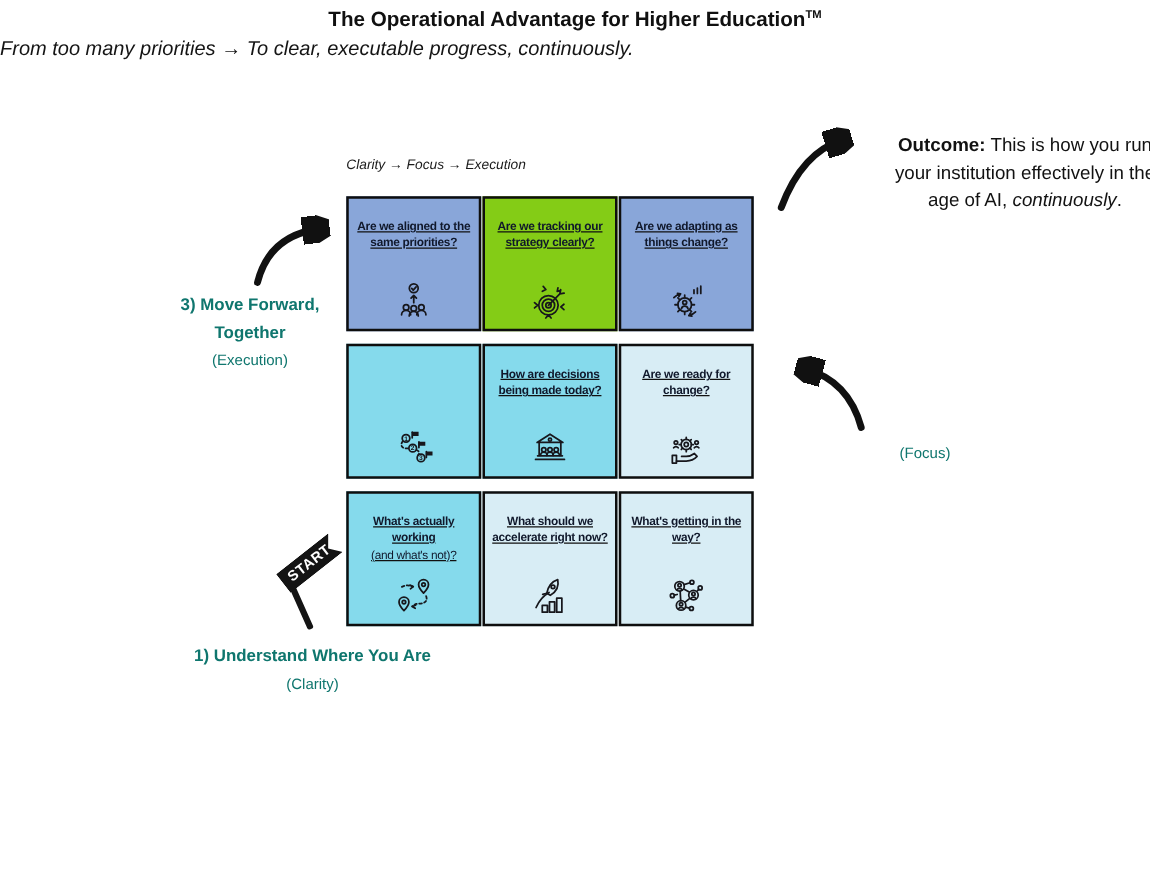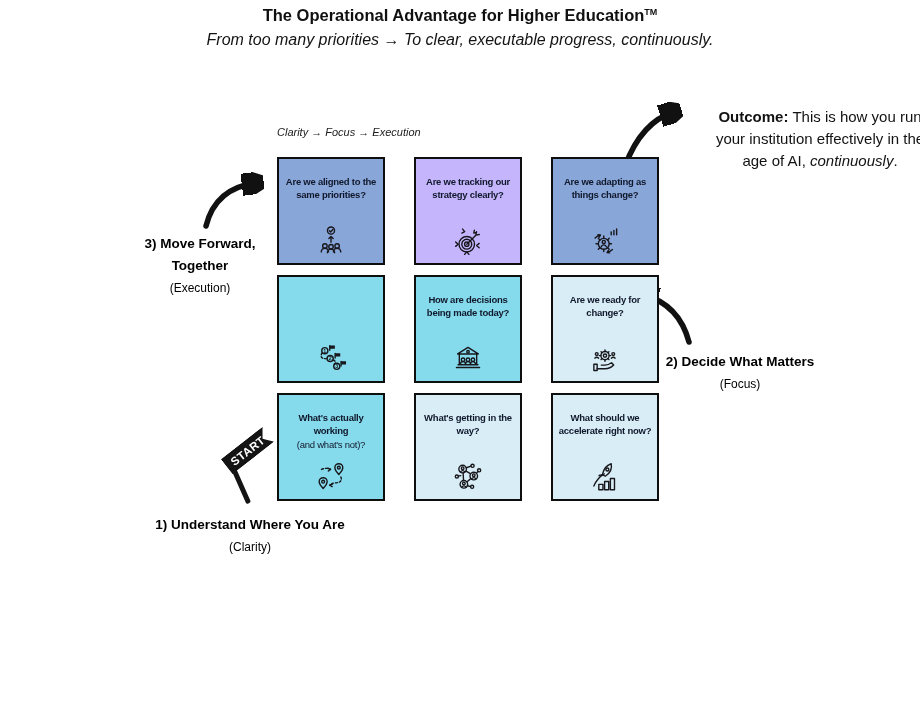--- a/index.html
+++ b/index.html
@@ -2,40 +2,40 @@
 <html><head>
 <meta charset="utf-8">
 <style>
   html,body{margin:0;padding:0;background:#fff;}
   .canvas{position:relative;width:920px;height:710px;overflow:hidden;background:#fff;
           font-family:"Liberation Sans",sans-serif;color:#111;border-radius:23px;}
   
   .title{position:absolute;top:6px;left:0;width:920px;text-align:center;
          font-size:16.5px;font-weight:bold;color:#101010;}
   .title sup{font-size:9px;font-weight:bold;vertical-align:super;}
-  .subtitle{position:absolute;top:31px;left:0;width:920px;text-align:center;
+  .subtitle{position:absolute;top:31px;left:0;width:920px;text-align:left;
             font-size:16px;font-style:italic;color:#141414;}
   .flow-label{position:absolute;top:126px;left:277px;width:346px;
               font-size:11px;font-style:italic;color:#1a1a1a;}
   
   .grid{position:absolute;left:277px;top:157px;display:grid;
-        grid-template-columns:repeat(3,108px);grid-auto-rows:108px;gap:10px 29px;}
+        grid-template-columns:repeat(3,108px);grid-auto-rows:108px;gap:10px 1px;text-decoration:underline;}
   .cell{position:relative;border:2px solid #0e0e0e;box-sizing:border-box;
         padding:16px 2px 0;text-align:center;}
   .cell .q{font-size:9.5px;font-weight:bold;letter-spacing:-0.25px;line-height:1.4;color:#10182b;}
   .cell .note{font-size:9.5px;letter-spacing:-0.25px;line-height:1.4;color:#10182b;}
   .ic{position:absolute;bottom:6px;left:50%;transform:translateX(-50%);width:33px;height:33px;}
   .ic path,.ic circle,.ic line{stroke:#17171c;stroke-width:1.7;fill:none;
         stroke-linecap:round;stroke-linejoin:round;}
   .ic .fill{fill:#17171c;stroke:none;}
   .ic .dash{stroke-dasharray:2.4 2.4;}
   .ic text{fill:#17171c;font-size:6.5px;font-weight:bold;text-anchor:middle;
         font-family:"Liberation Sans",sans-serif;}
   
-  .stage{position:absolute;text-align:center;color:#000000;}
+  .stage{position:absolute;text-align:center;color:#0f766e;}
   .stage .t{font-size:13.5px;font-weight:bold;line-height:22px;}
   .stage .s{font-size:12px;line-height:22px;}
   .stage1{left:155px;top:514px;width:190px;}
   .stage2{left:640px;top:351px;width:200px;}
   .stage3{left:115px;top:233px;width:170px;}
   
   .outcome{position:absolute;left:701px;top:106px;width:238px;text-align:center;
            font-size:15px;line-height:22px;color:#121212;}
   .outcome .b{font-weight:bold;margin-right:4px;}
   .outcome .line{display:block;white-space:nowrap;}
@@ -82,21 +82,21 @@
         <path d="M20 22 V15.2 M17.4 17.6 L20 15 l2.6 2.6"></path>
         <circle cx="12.6" cy="26.6" r="2.7"></circle>
           <path d="M8.2 33.8 a4.4 4.4 0 0 1 8.8 0"></path>
         <circle cx="27.4" cy="26.6" r="2.7"></circle>
           <path d="M23 33.8 a4.4 4.4 0 0 1 8.8 0"></path>
         <circle cx="20" cy="27.6" r="2.7"></circle>
           <path d="M15.6 34.8 a4.4 4.4 0 0 1 8.8 0"></path>
       </svg>
     </div>
 
-    <div class="cell" style="background:#c4b5fd">
+    <div class="cell" style="background:#84cc16">
       <div class="q">Are we tracking our strategy clearly?</div>
       <svg class="ic" viewBox="0 0 40 40">
         <circle cx="18.5" cy="24.5" r="2.6"></circle>
           <circle cx="18.5" cy="24.5" r="6"></circle>
           <circle cx="18.5" cy="24.5" r="9.4"></circle>
         <path d="M18.5 24.5 L29.5 13.5 M29.5 13.5 l0.8 -4.2 M29.5 13.5 l4.2 -0.8 M27 11 l0.7 -3.4 M27 11 l3.4 -0.7"></path>
         <path d="M5 21.9 l3 2.6 -3 2.6"></path>
         <path d="M33.5 23.5 l-3 2.6 3 2.6"></path>
         <path d="M15.9 36.8 l2.6 -3 2.6 3"></path>
         <path d="M13.4 6.2 l2.6 3 -3.4 1.8"></path>
@@ -175,58 +175,57 @@
         <path d="M10.5 21.5 c-2.7 0 -4.8 2.1 -4.8 4.7 0 3.5 4.8 8.3 4.8 8.3 s4.8 -4.8 4.8 -8.3 c0 -2.6 -2.1 -4.7 -4.8 -4.7 z"></path>
         <circle cx="10.5" cy="26.3" r="1.7"></circle>
         <path class="dash" d="M8.5 11.5 c3.5 -1.8 7 -1.8 10.5 -0.3"></path>
         <path d="M19.5 11.3 l-3.2 -1.5 M19.5 11.3 l-2.7 2.1"></path>
         <path class="dash" d="M32 20.5 c1.8 4.6 -1.3 7 -6 7.2 c-3.4 0.1 -5.8 0.9 -7.3 2.6"></path>
         <path d="M18.4 30.5 l3.4 -1.2 M18.4 30.5 l3 1.7"></path>
       </svg>
     </div>
 
     <div class="cell" style="background:#D8EDF5">
+      <div class="q">What should we accelerate right now?</div>
+      <svg class="ic" viewBox="0 0 40 40">
+        <path d="M12.5 29.5 h5 v6.5 h-5 z M19.5 26 h5 v10 h-5 z M26.5 22.5 h5 v13.5 h-5 z"></path>
+        <path d="M27.5 4.5 c-5.5 1.8 -9.3 6.3 -10.6 13.2 l3.4 2 c6 -3.6 8.6 -8.8 7.2 -15.2 z"></path>
+        <circle cx="22.9" cy="11.5" r="1.8"></circle>
+        <path d="M16.9 17.7 l-4 1.1"></path>
+        <path d="M6.5 31.5 c2.8 -6.5 7.2 -11.5 12.6 -14.6"></path>
+      </svg>
+    </div>
+
+    <div class="cell" style="background:#D8EDF5">
       <div class="q">What's getting in the way?</div>
       <svg class="ic" viewBox="0 0 40 40">
         <circle cx="13.5" cy="11" r="4.6"></circle>
           <circle cx="13.5" cy="9.9" r="1.6"></circle>
           <path d="M10.9 14.4 a3 3 0 0 1 5.2 0"></path>
         <circle cx="27" cy="19.5" r="4.6"></circle>
           <circle cx="27" cy="18.4" r="1.6"></circle>
           <path d="M24.4 22.9 a3 3 0 0 1 5.2 0"></path>
         <circle cx="15" cy="29.5" r="4.6"></circle>
           <circle cx="15" cy="28.4" r="1.6"></circle>
           <path d="M12.4 32.9 a3 3 0 0 1 5.2 0"></path>
         <circle cx="25.5" cy="7" r="1.9"></circle>
           <circle cx="33.5" cy="12.5" r="1.9"></circle>
         <circle cx="6.5" cy="20" r="1.9"></circle>
           <circle cx="25" cy="32.5" r="1.9"></circle>
         <path d="M17.6 13.6 l5.3 2.9 M14.1 15.7 l0.5 9.2 M19.3 31.2 l3.8 1 M23.4 22.6 l-4.5 3.7 M17.9 9.4 l5.7 -1.9 M30.7 15.4 l1.5 -1.4 M8.4 19.6 l2.8 -0.7"></path>
       </svg>
     </div>
-
-    <div class="cell" style="background:#D8EDF5">
-      <div class="q">What should we accelerate right now?</div>
-      <svg class="ic" viewBox="0 0 40 40">
-        <path d="M12.5 29.5 h5 v6.5 h-5 z M19.5 26 h5 v10 h-5 z M26.5 22.5 h5 v13.5 h-5 z"></path>
-        <path d="M27.5 4.5 c-5.5 1.8 -9.3 6.3 -10.6 13.2 l3.4 2 c6 -3.6 8.6 -8.8 7.2 -15.2 z"></path>
-        <circle cx="22.9" cy="11.5" r="1.8"></circle>
-        <path d="M16.9 17.7 l-4 1.1"></path>
-        <path d="M6.5 31.5 c2.8 -6.5 7.2 -11.5 12.6 -14.6"></path>
-      </svg>
-    </div>
   </div>
 
   <div class="stage stage3">
     <div class="t">3) Move Forward, Together</div>
     <div class="s">(Execution)</div>
   </div>
 
   <div class="stage stage2">
-    <div class="t">2) Decide What Matters</div>
     <div class="s">(Focus)</div>
   </div>
 
   <div class="stage stage1">
     <div class="t">1) Understand Where You Are</div>
     <div class="s">(Clarity)</div>
   </div>
 
   <div class="outcome">
     <span class="line"><span class="b">Outcome:</span><span>This is how you run</span></span>

